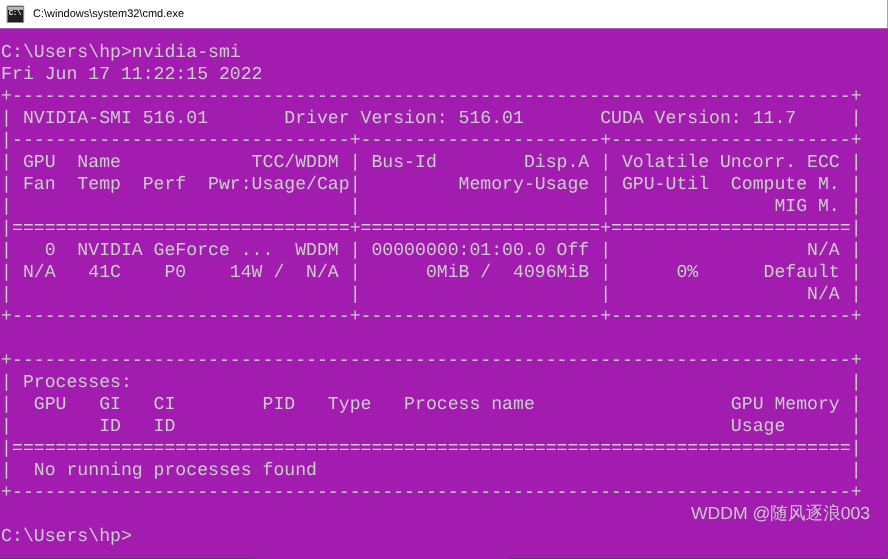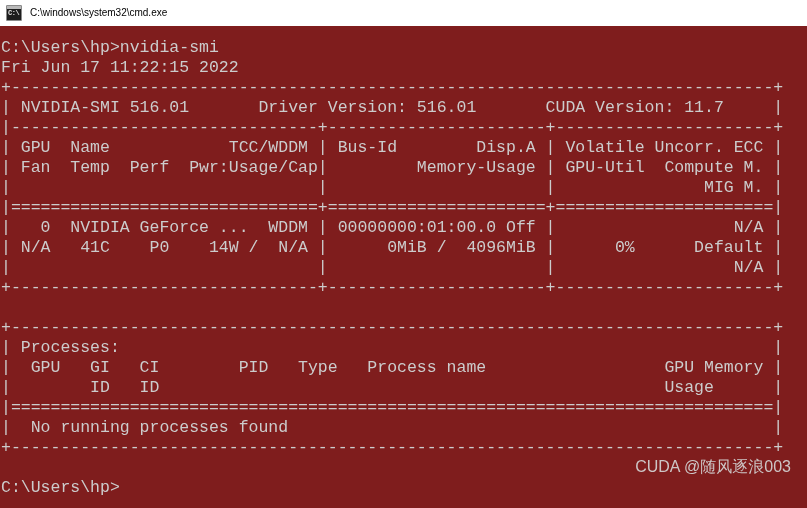--- a/index.html
+++ b/index.html
@@ -72,21 +72,21 @@
     line-height: 26px;
   }
 
   
   #console {
     position: absolute;
     top: 26px;
     left: 0;
     width: 807px;
     height: 482px;
-    background: #7f1d1d;
+    background: #a21caf;
     overflow: hidden;
   }
 
   #console-lines {
     position: absolute;
     top: 12px;
     left: 1px;
     font-family: "Liberation Mono", "DejaVu Sans Mono", monospace;
     font-size: 16.5px;
     line-height: 20px;
@@ -120,16 +120,16 @@
   <div id="titlebar">
     <div id="titlebar-icon">
       <div class="icon-bar"></div>
       <div class="icon-text">C:\</div>
     </div>
     <div id="titlebar-text">C:\windows\system32\cmd.exe</div>
   </div>
 
   <div id="console">
     <div id="console-lines"><span class="line">C:\Users\hp&gt;nvidia-smi</span><span class="line">Fri Jun 17 11:22:15 2022</span><span class="line">+-----------------------------------------------------------------------------+</span><span class="line">| NVIDIA-SMI 516.01       Driver Version: 516.01       CUDA Version: 11.7     |</span><span class="line">|-------------------------------+----------------------+----------------------+</span><span class="line">| GPU  Name            TCC/WDDM | Bus-Id        Disp.A | Volatile Uncorr. ECC |</span><span class="line">| Fan  Temp  Perf  Pwr:Usage/Cap|         Memory-Usage | GPU-Util  Compute M. |</span><span class="line">|                               |                      |               MIG M. |</span><span class="line">|===============================+======================+======================|</span><span class="line">|   0  NVIDIA GeForce ...  WDDM | 00000000:01:00.0 Off |                  N/A |</span><span class="line">| N/A   41C    P0    14W /  N/A |      0MiB /  4096MiB |      0%      Default |</span><span class="line">|                               |                      |                  N/A |</span><span class="line">+-------------------------------+----------------------+----------------------+</span><span class="line">                                                                               </span><span class="line">+-----------------------------------------------------------------------------+</span><span class="line">| Processes:                                                                  |</span><span class="line">|  GPU   GI   CI        PID   Type   Process name                  GPU Memory |</span><span class="line">|        ID   ID                                                   Usage      |</span><span class="line">|=============================================================================|</span><span class="line">|  No running processes found                                                 |</span><span class="line">+-----------------------------------------------------------------------------+</span><span class="line">&nbsp;</span><span class="line">C:\Users\hp&gt;</span></div>
-    <div id="watermark">CUDA @随风逐浪003</div>
+    <div id="watermark">WDDM @随风逐浪003</div>
   </div>
 
 </div>
 
 </body></html>

